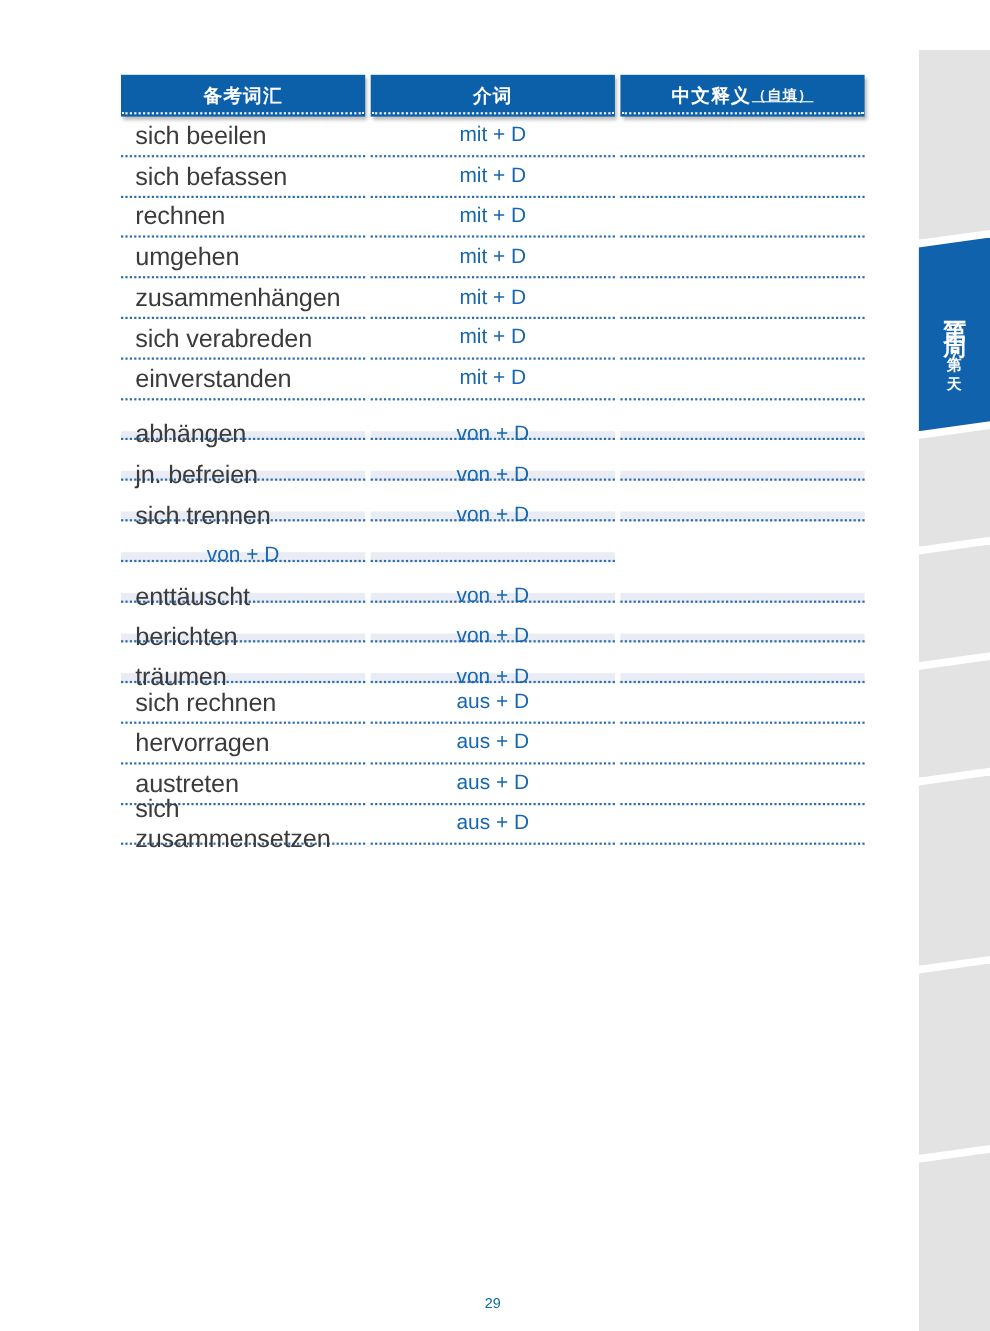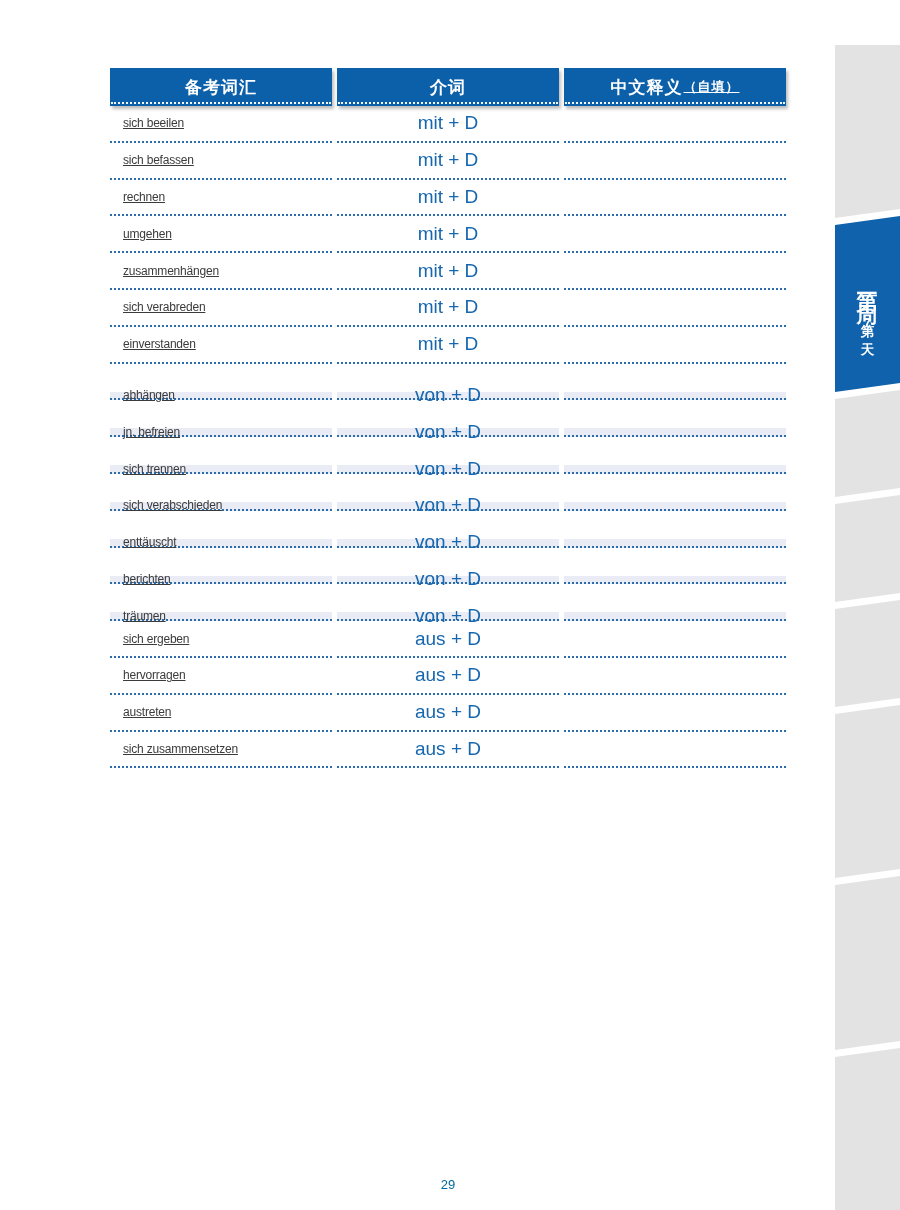--- a/index.html
+++ b/index.html
@@ -54,24 +54,23 @@
   }
   .cell {
     border-bottom: 2px dotted #2a6cad;
     display: flex;
     align-items: center;
     background: transparent;
   }
   .cell-word {
     width: 222px;
     padding-left: 13px;
-    font-size: 12px;
+    font-size: 23px;
     color: #3b3b3b;
     letter-spacing: -0.2px;
-    text-decoration: underline;
   }
   .cell-prep {
     width: 222px;
     justify-content: center;
     font-size: 19px;
     color: #1667af;
   }
   .cell-meaning {
     width: 222px;
   }
@@ -203,21 +202,20 @@
     <div class="cell cell-meaning"></div>
   </div>
 
   <div class="vrow shaded">
     <div class="cell cell-word">sich trennen</div>
     <div class="cell cell-prep">von + D</div>
     <div class="cell cell-meaning"></div>
   </div>
 
   <div class="vrow shaded">
-    <div class="cell cell-word">sich verabschieden</div>
     <div class="cell cell-prep">von + D</div>
     <div class="cell cell-meaning"></div>
   </div>
 
   <div class="vrow shaded">
     <div class="cell cell-word">enttäuscht</div>
     <div class="cell cell-prep">von + D</div>
     <div class="cell cell-meaning"></div>
   </div>
 
@@ -227,21 +225,21 @@
     <div class="cell cell-meaning"></div>
   </div>
 
   <div class="vrow shaded">
     <div class="cell cell-word">träumen</div>
     <div class="cell cell-prep">von + D</div>
     <div class="cell cell-meaning"></div>
   </div>
 
   <div class="vrow">
-    <div class="cell cell-word">sich ergeben</div>
+    <div class="cell cell-word">sich rechnen</div>
     <div class="cell cell-prep">aus + D</div>
     <div class="cell cell-meaning"></div>
   </div>
 
   <div class="vrow">
     <div class="cell cell-word">hervorragen</div>
     <div class="cell cell-prep">aus + D</div>
     <div class="cell cell-meaning"></div>
   </div>
 

